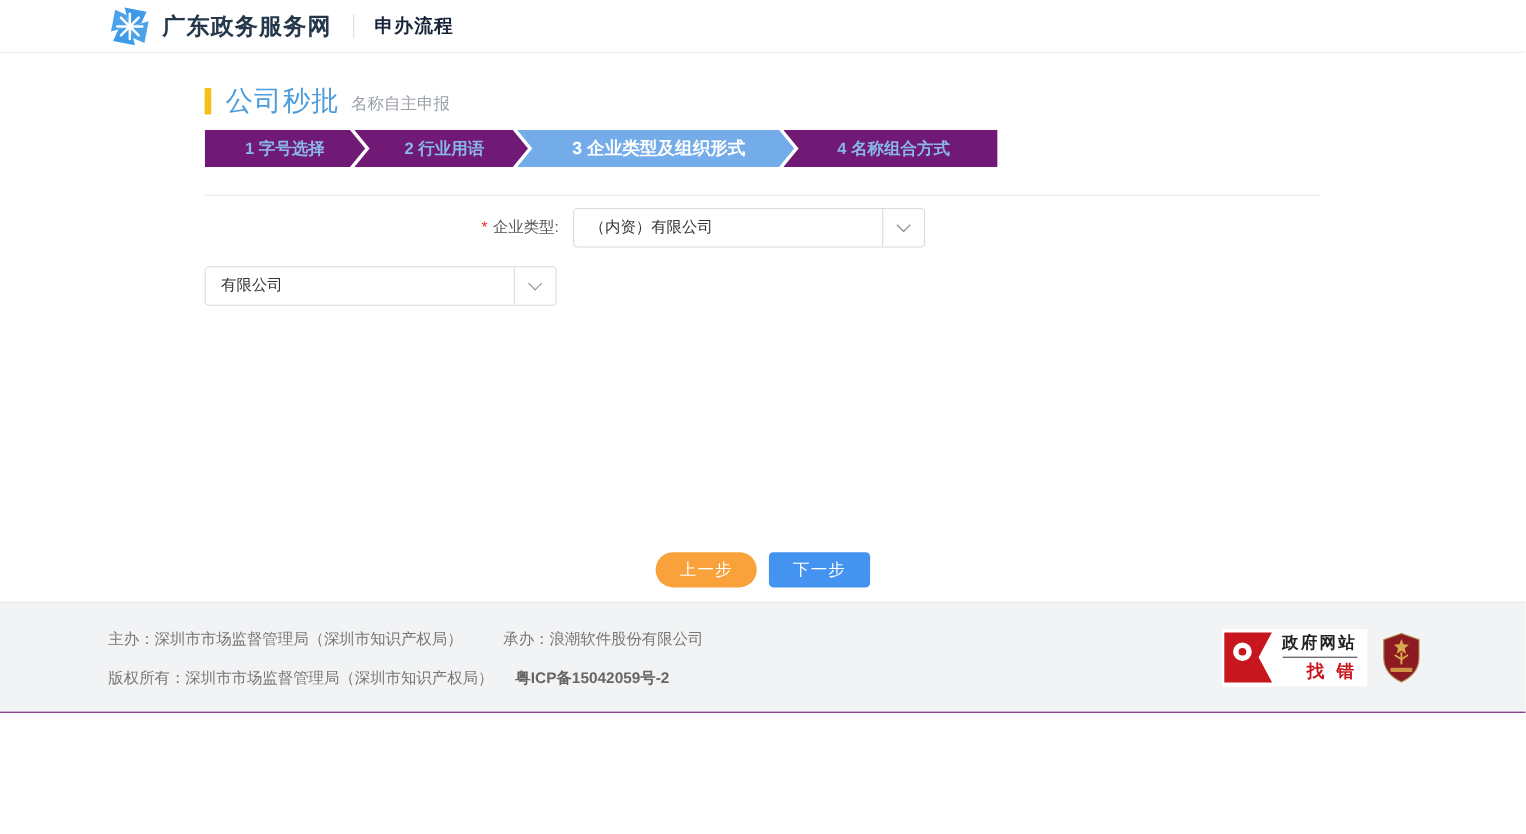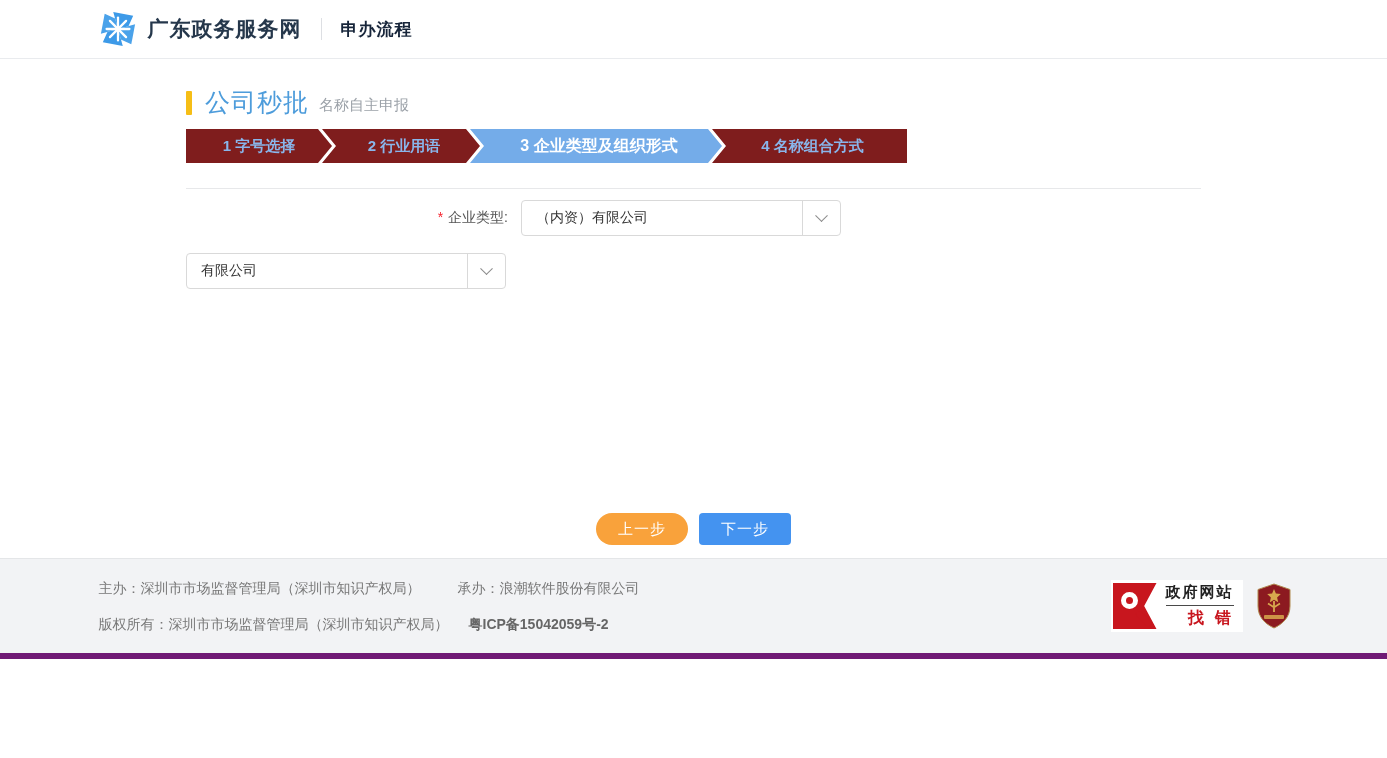--- a/index.html
+++ b/index.html
@@ -1,37 +1,37 @@
 <!DOCTYPE html>
 <html><head>
 <meta charset="utf-8">
 <style>
   * { margin: 0; padding: 0; box-sizing: border-box; }
   html, body { width: 1387px; height: 758px; background: #fff; overflow: hidden;
     font-family: "Liberation Sans", "DejaVu Sans", sans-serif; }
 
   
-  .site-header { height: 59px; border-bottom: 1px solid #E9EBEE; background: #fff; display: flex; align-items: center; }
+  .site-header { height: 48px; border-bottom: 1px solid #E9EBEE; background: #fff; display: flex; align-items: center; }
   .header-inner { width: 1200px; margin: 0 auto; display: flex; align-items: center; padding-left: 5px; }
   .logo-svg { width: 38px; height: 38px; display: block; cursor: pointer; }
   .site-name { font-size: 21px; color: #25374B; font-weight: 600; margin-left: 11px; letter-spacing: 1px; cursor: pointer; }
   .hdr-divider { width: 1px; height: 22px; background: #DDDFE3; margin: 0 19px; }
   .section-title { font-size: 17px; font-weight: 700; color: #17253A; letter-spacing: 1px; }
 
   
   .main-content { width: 1015px; margin: 0 auto; }
   .page-head { margin-top: 27px; display: flex; align-items: center; }
   .title-bar { width: 6px; height: 24px; background: #F6BE16; margin-right: 13px; border-radius: 1px; }
   .page-title { font-size: 25px; font-weight: 500; color: #4D9CDB; letter-spacing: 1px; }
   .page-subtitle { font-size: 15px; color: #9BA1A8; margin-left: 10px; padding-top: 6px; }
 
   
   .steps { margin-top: 10px; width: 721px; height: 34px; display: flex; background: #fff; }
   .step { height: 100%; display: flex; align-items: center; justify-content: center;
-    font-size: 15px; font-weight: 700; color: #89B6EB; background: #7f1d1d; cursor: pointer; }
+    font-size: 15px; font-weight: 700; color: #89B6EB; background: #701a75; cursor: pointer; }
   .step-first { width: 146px;
     clip-path: polygon(0 0, calc(100% - 14px) 0, 100% 50%, calc(100% - 14px) 100%, 0 100%); }
   .step-mid { margin-left: -10px;
     clip-path: polygon(0 0, calc(100% - 14px) 0, 100% 50%, calc(100% - 14px) 100%, 0 100%, 14px 50%);
     padding-left: 6px; }
   .step-2 { width: 158px; }
   .step-3 { width: 252px; }
   .step-last { width: 195px; margin-left: -10px;
     clip-path: polygon(0 0, 100% 0, 100% 100%, 0 100%, 14px 50%); padding-left: 6px; }
   .step.active { background: #74ACE9; color: #fff; font-size: 16px; }
@@ -52,21 +52,21 @@
 
   
   .btn-row { margin-top: 224px; display: flex; justify-content: center; gap: 11px; }
   .btn { height: 32px; min-width: 79px; padding: 0 22px; border: none; border-radius: 4px;
     color: #fff; font-size: 15px; cursor: pointer; font-family: inherit; letter-spacing: 1px; }
   .btn-prev { background: #F9A23B; border-radius: 16px; }
   .btn-next { background: #4493F0; }
 
   
   .page-footer { margin-top: 13px; height: 101px; background: #F2F3F5;
-    border-top: 1px solid #E4E6E8; border-bottom: 6px solid #701a75; }
+    border-top: 1px solid #E4E6E8; border-bottom: 1px solid #701a75; }
   .footer-inner { width: 1200px; margin: 0 auto; height: 100%;
     display: flex; align-items: center; justify-content: space-between; padding-left: 5px; }
   .footer-text p { font-size: 14px; color: #777; line-height: 36px; white-space: nowrap; }
   .f-gap-lg { display: inline-block; width: 37px; }
   .f-gap-md { display: inline-block; width: 20px; }
   .icp-text { color: #666; font-weight: 600; }
 
   .footer-badges { display: flex; align-items: center; gap: 13px; padding-right: 2px; }
   .err-badge { display: flex; align-items: center; background: #fff; padding: 2px 9px 2px 2px;
     cursor: pointer; text-decoration: none; }

